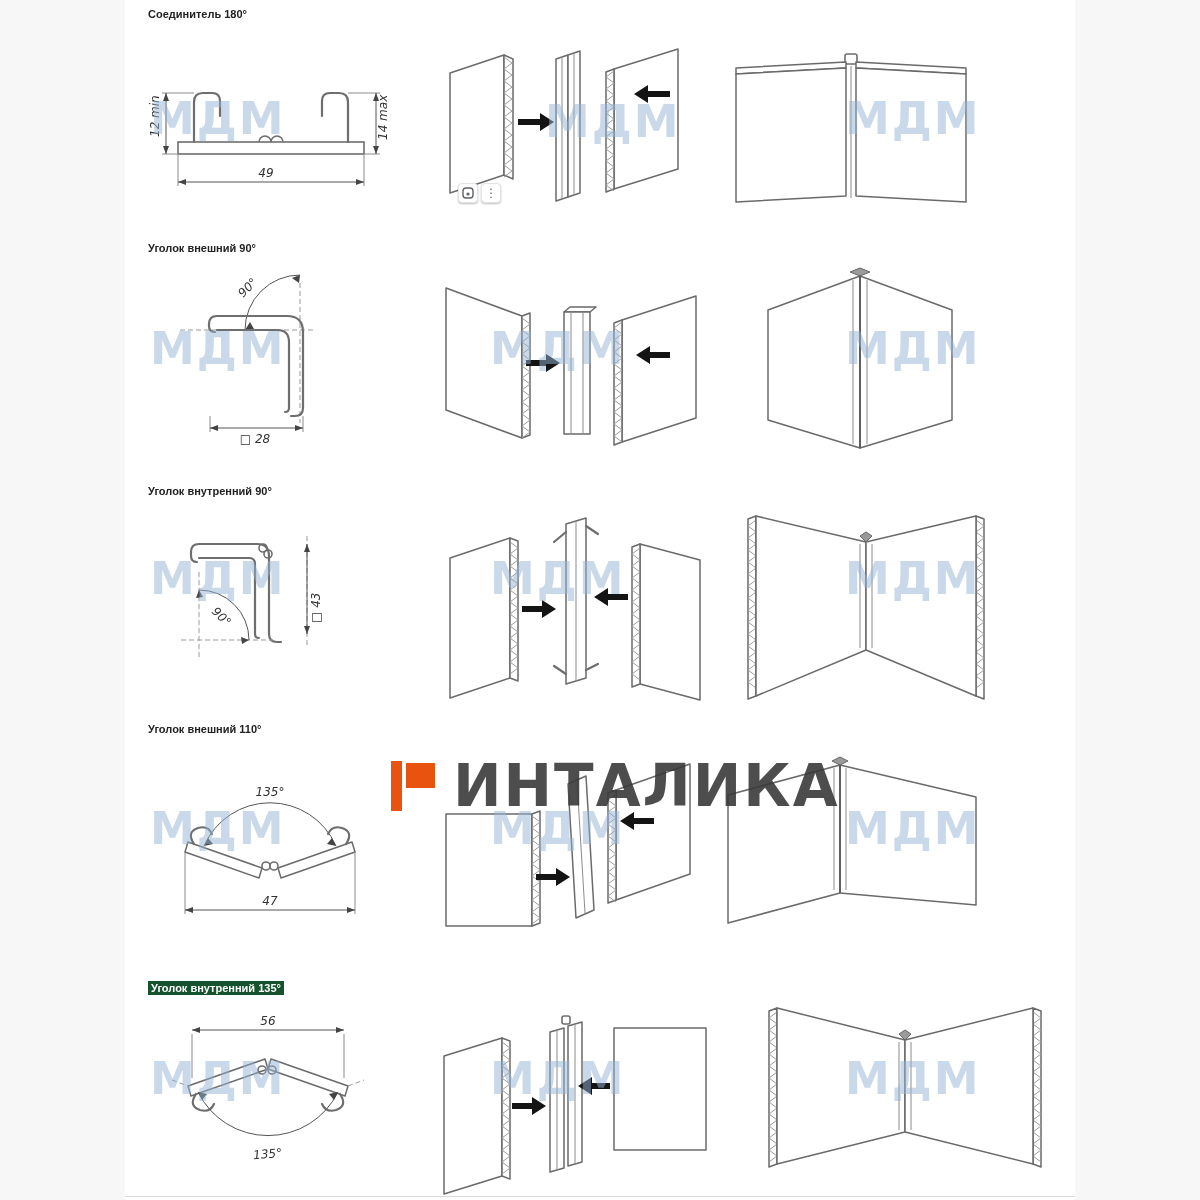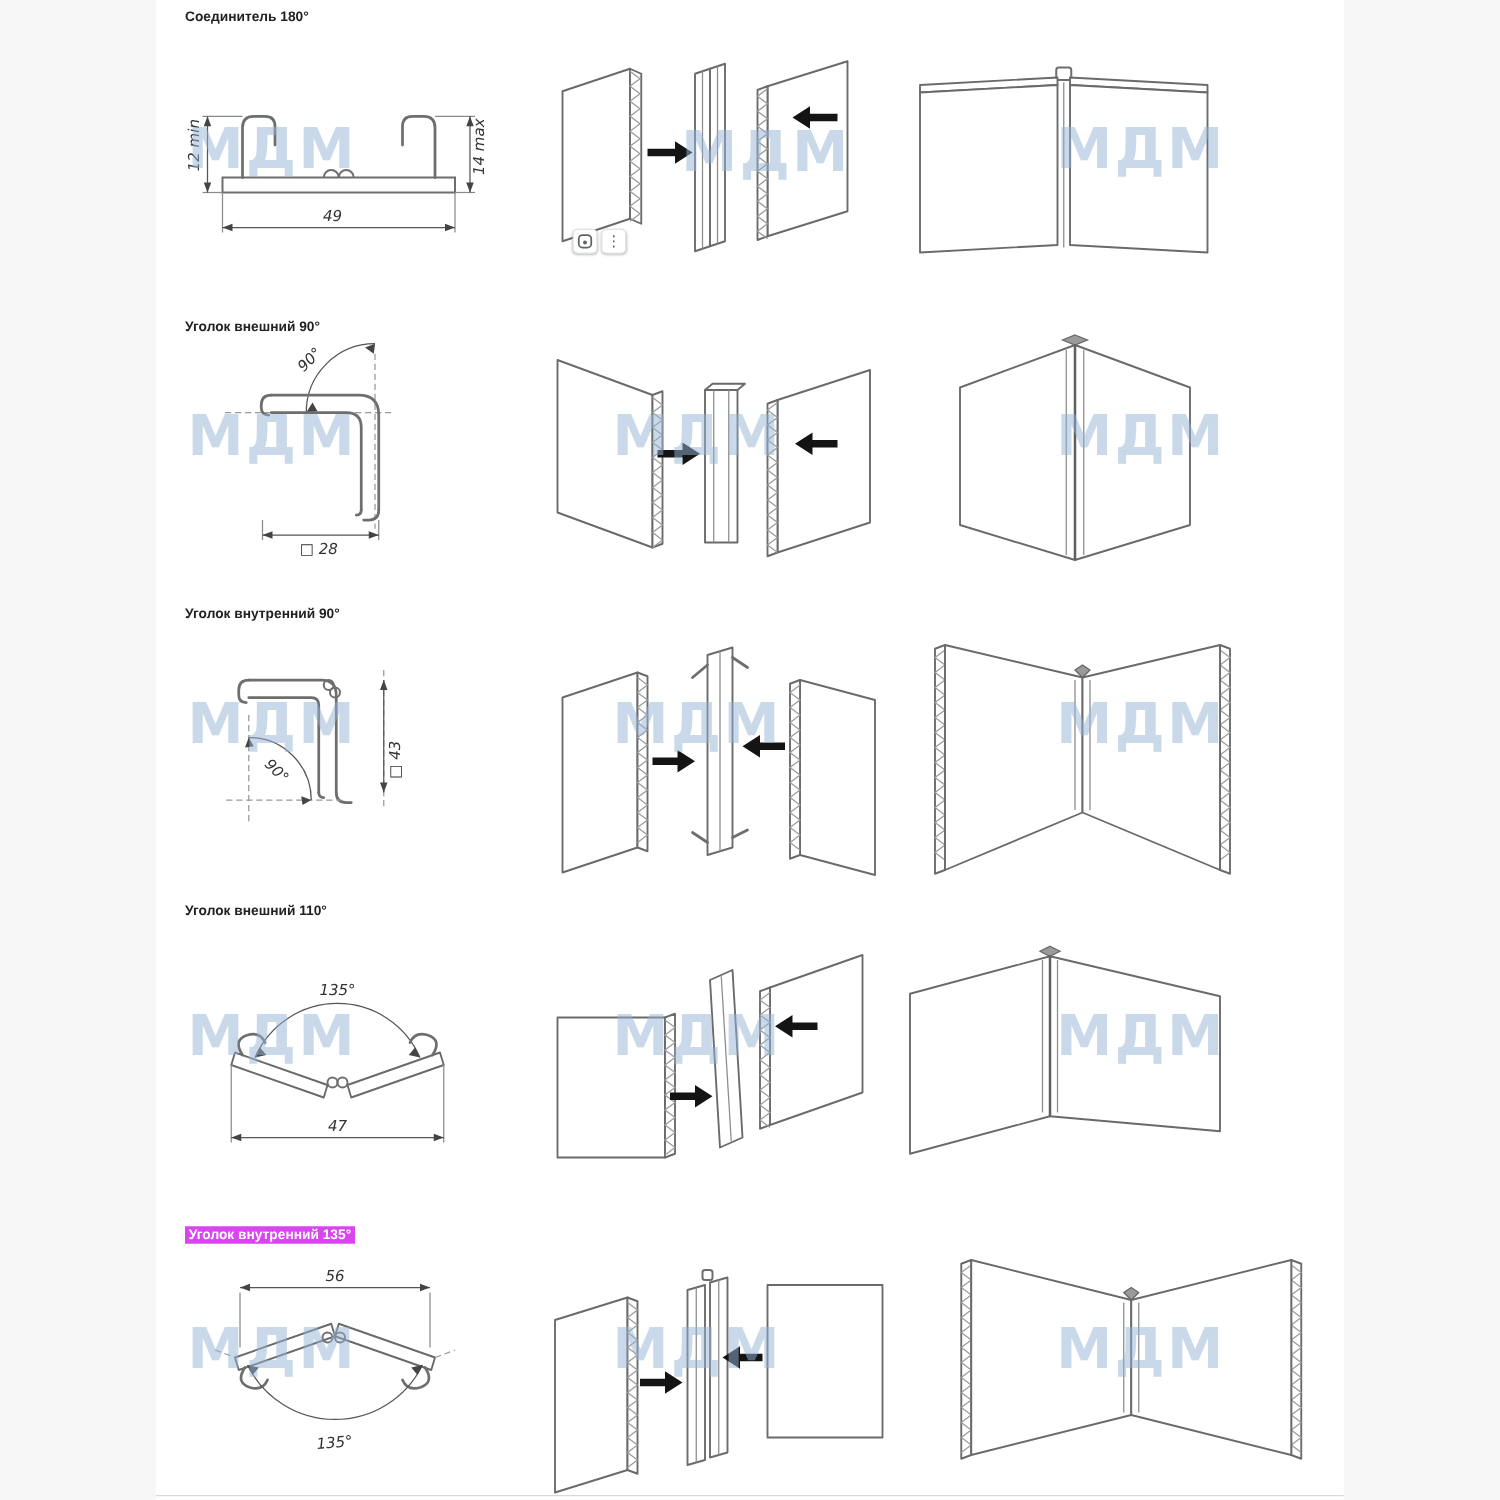--- a/index.html
+++ b/index.html
@@ -2,21 +2,21 @@
 <html><head>
 <meta charset="utf-8">
 <style>
   html,body{margin:0;padding:0;background:#ffffff;font-family:"Liberation Sans",sans-serif;}
   .page{position:relative;width:1200px;height:1200px;background:#ffffff;overflow:hidden;}
   .gutter{position:absolute;top:0;height:1200px;width:125px;background:#f7f7f7;}
   .gutter.left{left:0;} .gutter.right{right:0;}
   .bottom-rule{position:absolute;left:125px;right:125px;top:1196px;height:1px;background:#d9d9d9;}
 
   .sec-title{position:absolute;left:148px;font-size:11px;font-weight:bold;color:#222;z-index:4;white-space:nowrap;}
-  .sec-title.hl{background:#d946ef;color:#ffffff;padding:1px 3px;}
+  .sec-title.hl{background:#14532d;color:#ffffff;padding:1px 3px;}
 
   .draw{position:absolute;z-index:1;}
   svg{overflow:visible;display:block;}
 
   .panel{fill:#ffffff;stroke:#6a6a6a;stroke-width:1.5;stroke-linejoin:round;}
   .pro{fill:none;stroke:#6e6e6e;stroke-width:1.6;}
   .clip{fill:none;stroke:#6e6e6e;stroke-width:2.2;stroke-linecap:round;stroke-linejoin:round;}
   .thin{stroke:#8b8b8b;stroke-width:1;fill:none;}
   .zz{fill:none;stroke:#9b9b9b;stroke-width:1;}
   .dash{stroke:#999;stroke-width:1;stroke-dasharray:5 3;fill:none;}
@@ -115,21 +115,21 @@
   <div class="img-toolbar">
     <button class="tool-btn">
       <svg width="12" height="12" viewBox="0 0 12 12">
         <rect x="1" y="1" width="10" height="10" rx="3" fill="none" stroke="#5f6368" stroke-width="1.4"></rect>
         <circle cx="6" cy="7" r="1.6" fill="#5f6368"></circle>
       </svg>
     </button>
     <button class="tool-btn">⋮</button>
   </div>
 
-  <div class="sec-title" style="top:256px;">Уголок внешний 90°</div>
+  <div class="sec-title" style="top:242px;">Уголок внешний 90°</div>
 
   <svg class="draw" style="left:155px;top:268px;" width="230" height="178" viewBox="0 0 230 178">
     <line class="dash" x1="25" y1="62" x2="158" y2="62"></line>
     <line class="dash" x1="145" y1="15" x2="145" y2="155"></line>
     <path class="dimline" d="M90,62 A55,55 0 0 1 145,7"></path>
     <polygon class="tick" points="90,62 95,54 99,61"></polygon>
     <polygon class="tick" points="145,7 137,10 144,15"></polygon>
     <text class="dim" transform="translate(88,30) rotate(-45)">90°</text>
     <g>
       <path class="clip" d="M62,48 H132 Q148,48 148,64 V140"></path>
@@ -375,15 +375,22 @@
   <div class="wm" style="left:150px;top:552px;">МДМ</div>
   <div class="wm" style="left:490px;top:552px;">МДМ</div>
   <div class="wm" style="left:845px;top:552px;">МДМ</div>
   <div class="wm" style="left:150px;top:802px;">МДМ</div>
   <div class="wm" style="left:490px;top:802px;">МДМ</div>
   <div class="wm" style="left:845px;top:802px;">МДМ</div>
   <div class="wm" style="left:150px;top:1052px;">МДМ</div>
   <div class="wm" style="left:490px;top:1052px;">МДМ</div>
   <div class="wm" style="left:845px;top:1052px;">МДМ</div>
 
+  <div class="logo">
+    <svg width="54" height="58" viewBox="0 0 54 58">
+      <rect x="6" y="4" width="11" height="50" fill="#e8540f"></rect>
+      <polygon points="21,6 50,6 50,31 21,31" fill="#e8540f"></polygon>
+    </svg>
+    <span class="lg-text">ИНТАЛИКА</span>
+  </div>
 
   <div class="bottom-rule"></div>
 </div>
 
 </body></html>

